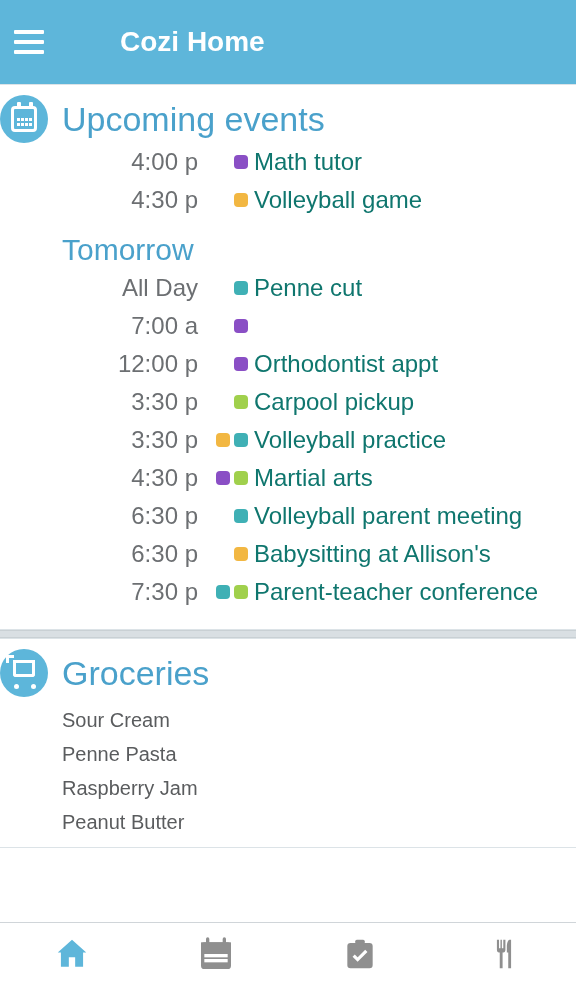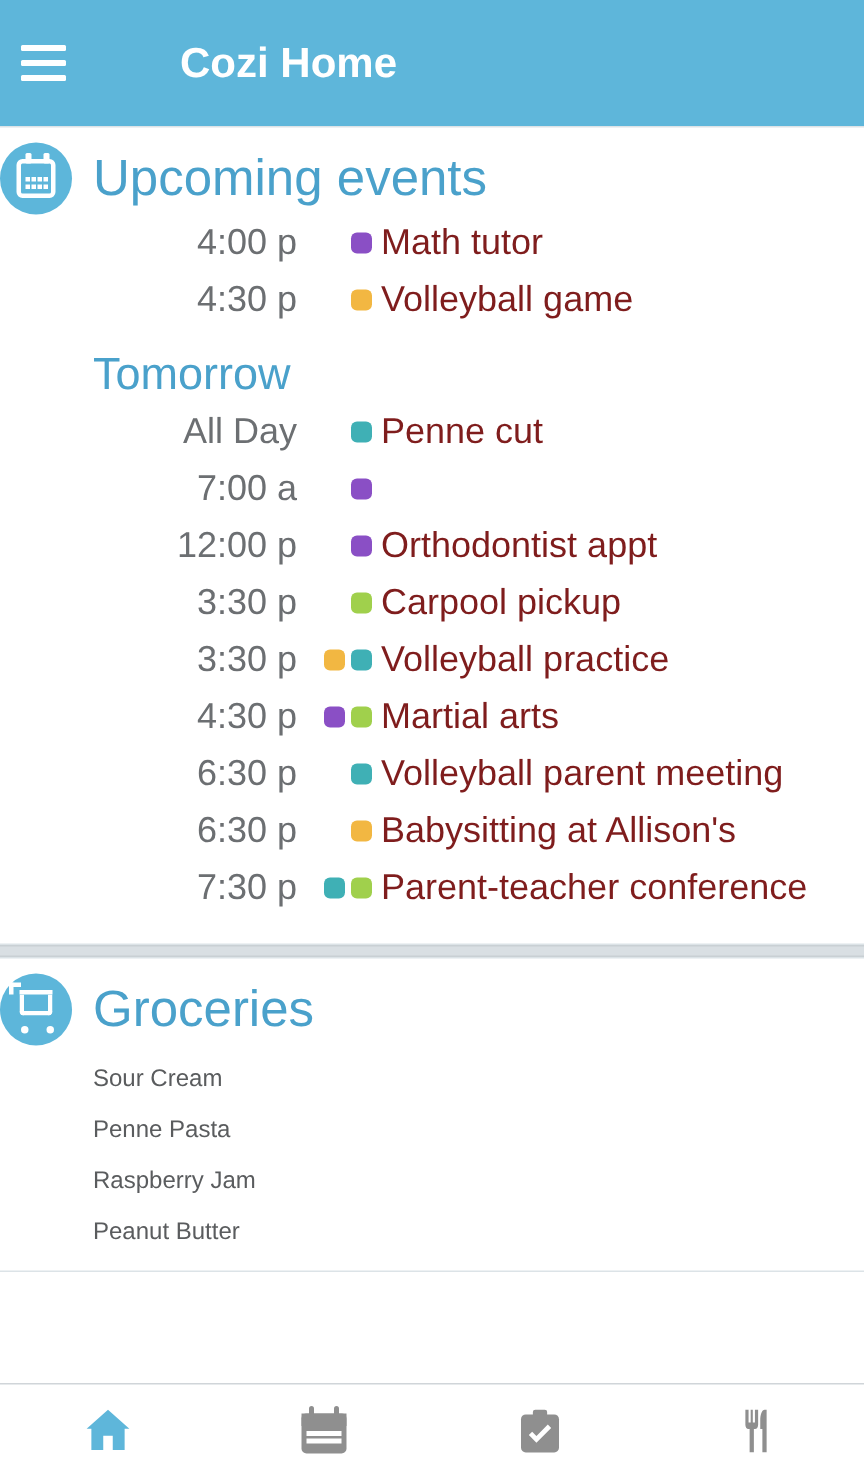--- a/index.html
+++ b/index.html
@@ -46,28 +46,28 @@
   }
 
   .event-row {
     display: flex; align-items: center; height: 38px; line-height: 38px; overflow: hidden; white-space: nowrap;
   }
   .event-time {
     width: 198px; text-align: right; color: #6c6f72; font-size: 24px; font-weight: 400; padding-right: 0;
   }
   .dots { width: 56px; display:flex; align-items:center; justify-content:flex-end; gap: 4px; padding-right: 6px; }
   .dot { width: 14px; height: 14px; border-radius: 4px; }
-  .event-name { color: #7f1d1d; font-size: 24px; font-weight: 400; }
+  .event-name { color: #0f766e; font-size: 24px; font-weight: 400; }
   .d-purple { background:#8a4fc5; }
   .d-orange { background:#f2b742; }
   .d-teal   { background:#3fb0b5; }
   .d-green  { background:#a0d04c; }
 
   .groceries-list { margin-left: 62px; margin-top: 6px; }
-  .groceries-list .item { color:#5a5c5e; font-size:16px; line-height: 34px; }
+  .groceries-list .item { color:#5a5c5e; font-size:20px; line-height: 34px; }
 
   .card-events { padding-bottom: 18px; }
   .card-groc { height: 210px; overflow: hidden; }
 
   .tabbar {
     position: absolute; left:0; right:0; bottom:0; height: 62px; background:#fff; border-top:1px solid #d0d5d9;
     display:flex; align-items:center; justify-content:space-around;
   }
   .tab { width: 48px; height: 48px; display:flex; align-items:center; justify-content:center; cursor:pointer; }
 

